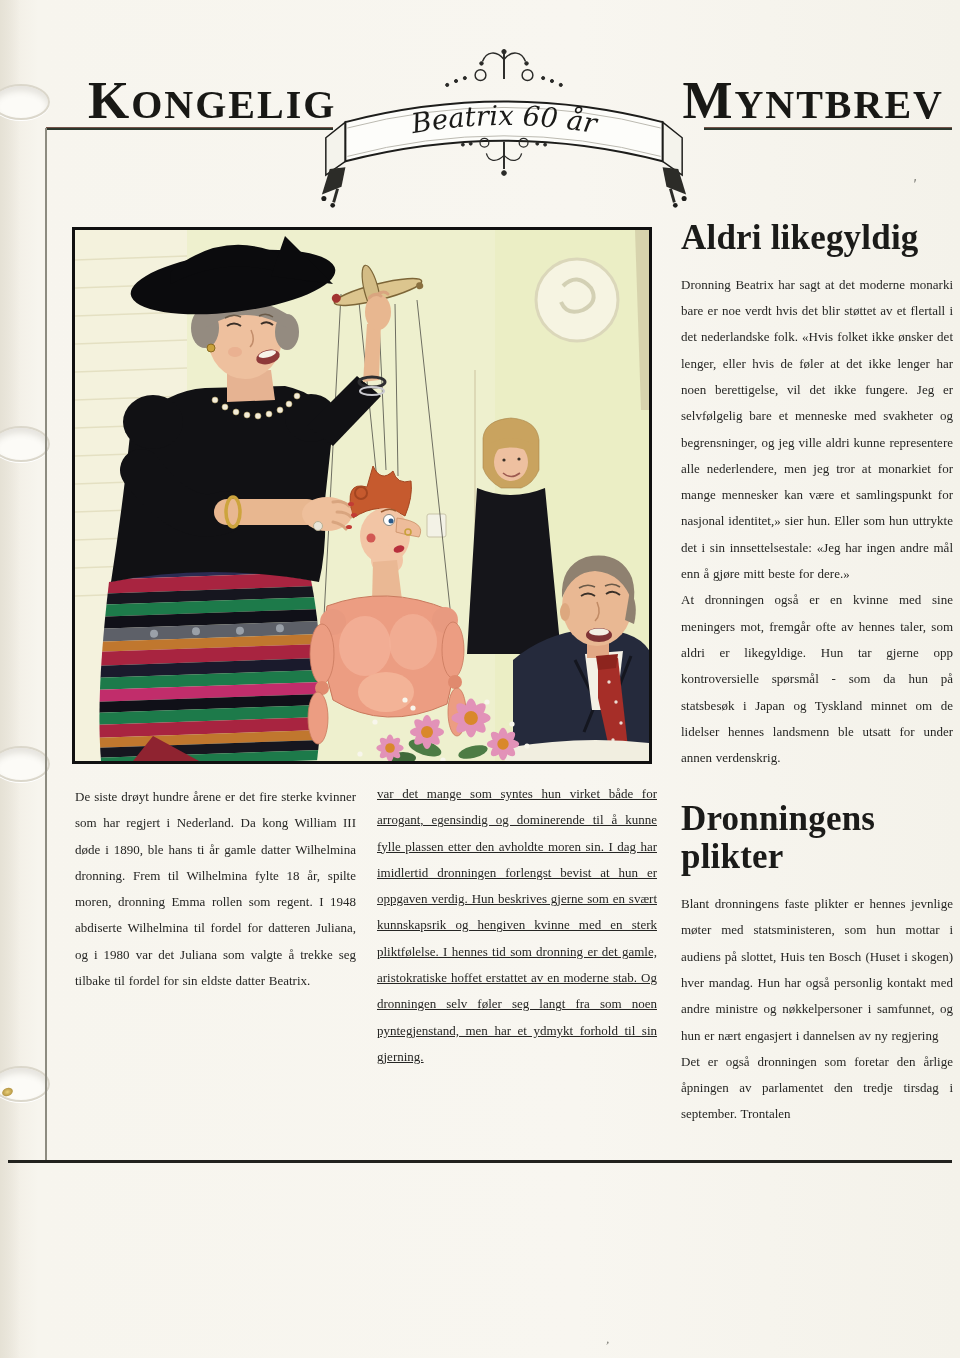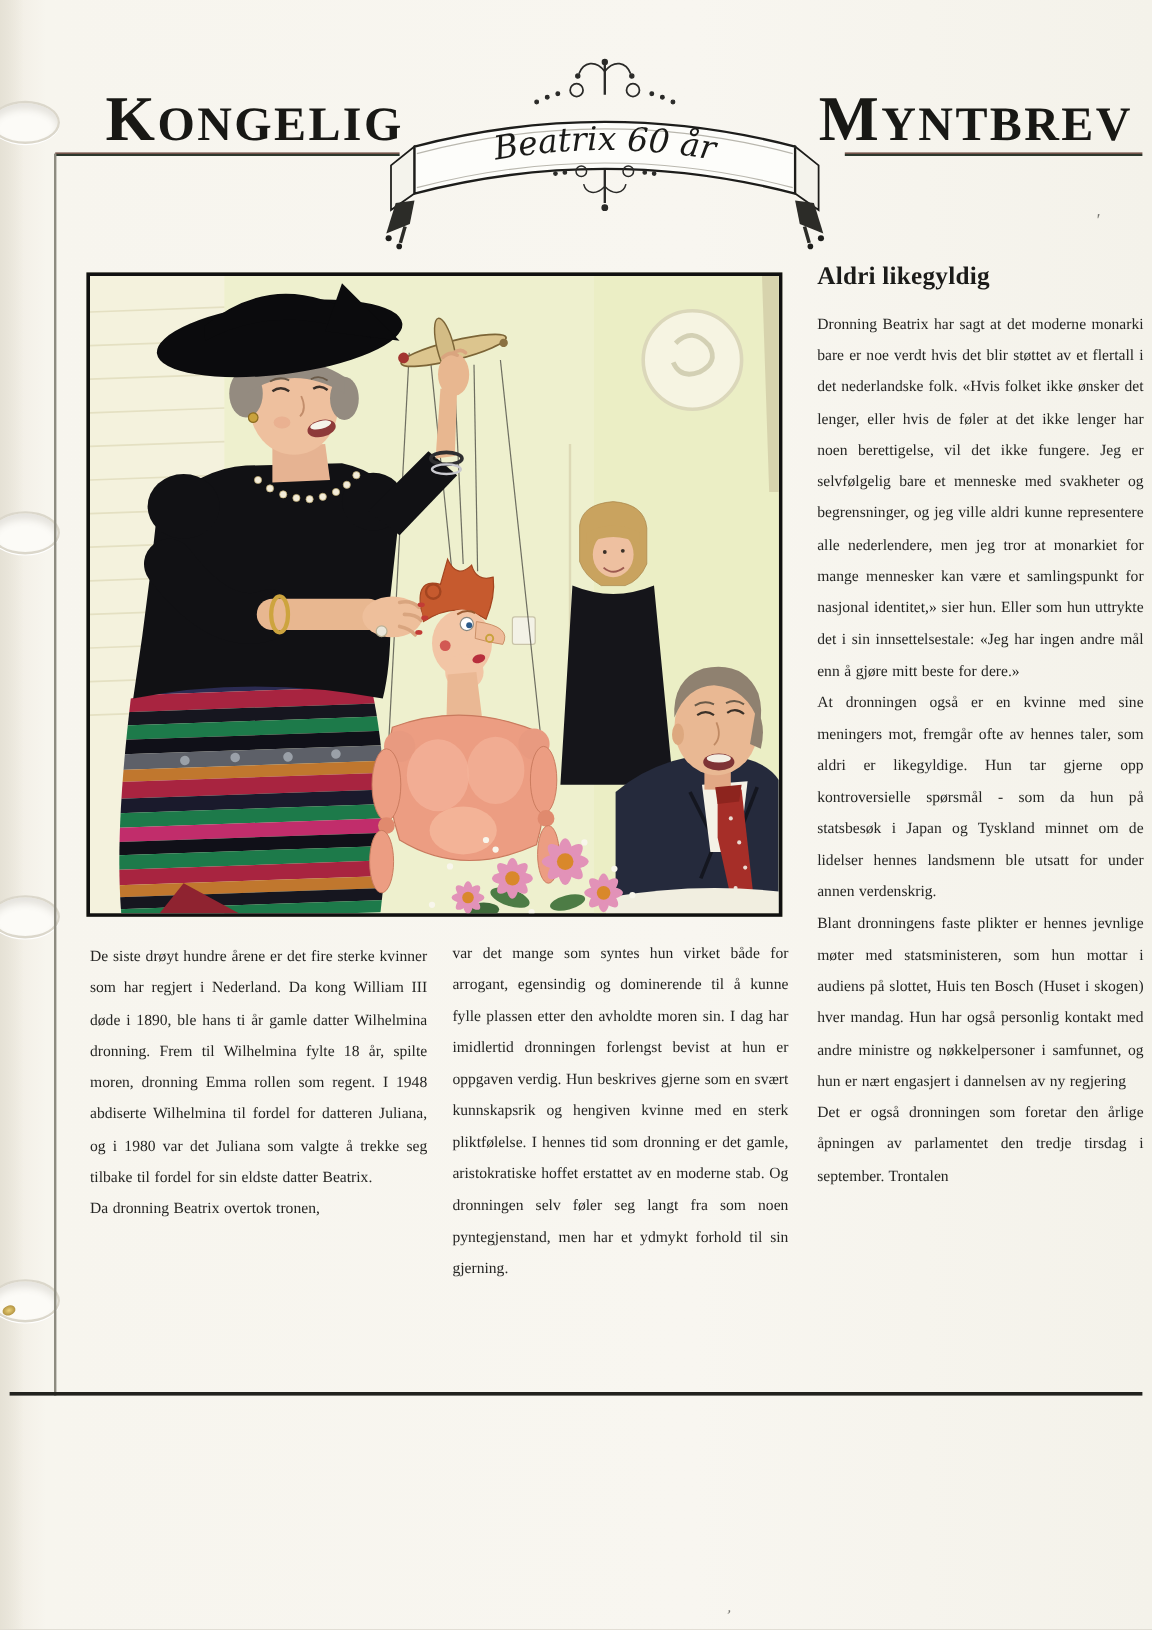--- a/index.html
+++ b/index.html
@@ -38,25 +38,25 @@
   
   .banner{position:absolute;left:318px;top:44px;width:372px;height:168px;}
   
   .photo{position:absolute;left:72px;top:227px;width:580px;height:537px;margin:0;
     border:3px solid #101010;box-sizing:border-box;background:#eef0d0;}
   .photo svg{display:block;width:100%;height:100%;}
   
   .col{position:absolute;}
   .col p{margin:0;text-align:justify;font-size:13px;line-height:26.3px;
     color:#262624;hyphens:none;word-spacing:.5px;}
-  .section-title{margin:0 0 15px 0;font-weight:700;font-size:21px;line-height:1.08;
+  .section-title{margin:0 0 15px 0;font-weight:700;font-size:35px;line-height:1.08;
     letter-spacing:.2px;color:#1b1b19;}
   .section-title.spaced{margin-top:29px;}
   .col.left-col{left:75px;top:784px;width:281px;}
-  .col.mid-col{left:377px;top:781px;width:280px;}
+  .col.mid-col{left:377px;top:781px;width:280px;text-decoration:underline;}
   .col.right-col{left:681px;top:219px;width:272px;}
 </style>
 </head>
 <body>
 
 <div class="page">
 
   <div class="page-shade"></div>
   <div class="hole" style="top:84px"></div>
   <div class="hole" style="top:426px"></div>
@@ -351,26 +351,26 @@
         </g>
       </g>
       <path d="M78 506 L 124 531 L 58 531 Z" fill="#8f2330"></path>
     </svg>
   </figure>
 
   <section class="col right-col">
     <h2 class="section-title">Aldri likegyldig</h2>
     <p>Dronning Beatrix har sagt at det moderne monarki bare er noe verdt hvis det blir støttet av et flertall i det nederlandske folk. «Hvis folket ikke ønsker det lenger, eller hvis de føler at det ikke lenger har noen berettigelse, vil det ikke fungere. Jeg er selvfølgelig bare et menneske med svakheter og begrensninger, og jeg ville aldri kunne representere alle nederlendere, men jeg tror at monarkiet for mange mennesker kan være et samlingspunkt for nasjonal identitet,» sier hun. Eller som hun uttrykte det i sin innsettelsestale: «Jeg har ingen andre mål enn å gjøre mitt beste for dere.»</p>
     <p>At dronningen også er en kvinne med sine meningers mot, fremgår ofte av hennes taler, som aldri er likegyldige. Hun tar gjerne opp kontroversielle spørsmål - som da hun på statsbesøk i Japan og Tyskland minnet om de lidelser hennes landsmenn ble utsatt for under annen verdenskrig.</p>
+    <h2 class="section-title spaced">Dronningens plikter</h2>
     <p>Blant dronningens faste plikter er hennes jevnlige møter med statsministeren, som hun mottar i audiens på slottet, Huis ten Bosch (Huset i skogen) hver mandag. Hun har også personlig kontakt med andre ministre og nøkkelpersoner i samfunnet, og hun er nært engasjert i dannelsen av ny regjering</p>
     <p>Det er også dronningen som foretar den årlige åpningen av parlamentet den tredje tirsdag i september. Trontalen</p>
   </section>
 
   <section class="col left-col">
     <p>De siste drøyt hundre årene er det fire sterke kvinner som har regjert i Nederland. Da kong William III døde i 1890, ble hans ti år gamle datter Wilhelmina dronning. Frem til Wilhelmina fylte 18 år, spilte moren, dronning Emma rollen som regent. I 1948 abdiserte Wilhelmina til fordel for datteren Juliana, og i 1980 var det Juliana som valgte å trekke seg tilbake til fordel for sin eldste datter Beatrix.</p>
-    <p>Da dronning Beatrix overtok tronen,</p>
   </section>
 
   <section class="col mid-col">
     <p>var det mange som syntes hun virket både for arrogant, egensindig og dominerende til å kunne fylle plassen etter den avholdte moren sin. I dag har imidlertid dronningen forlengst bevist at hun er oppgaven verdig. Hun beskrives gjerne som en svært kunnskapsrik og hengiven kvinne med en sterk pliktfølelse. I hennes tid som dronning er det gamle, aristokratiske hoffet erstattet av en moderne stab. Og dronningen selv føler seg langt fra som noen pyntegjenstand, men har et ydmykt forhold til sin gjerning.</p>
   </section>
 
 </div>
 
 </body></html>

